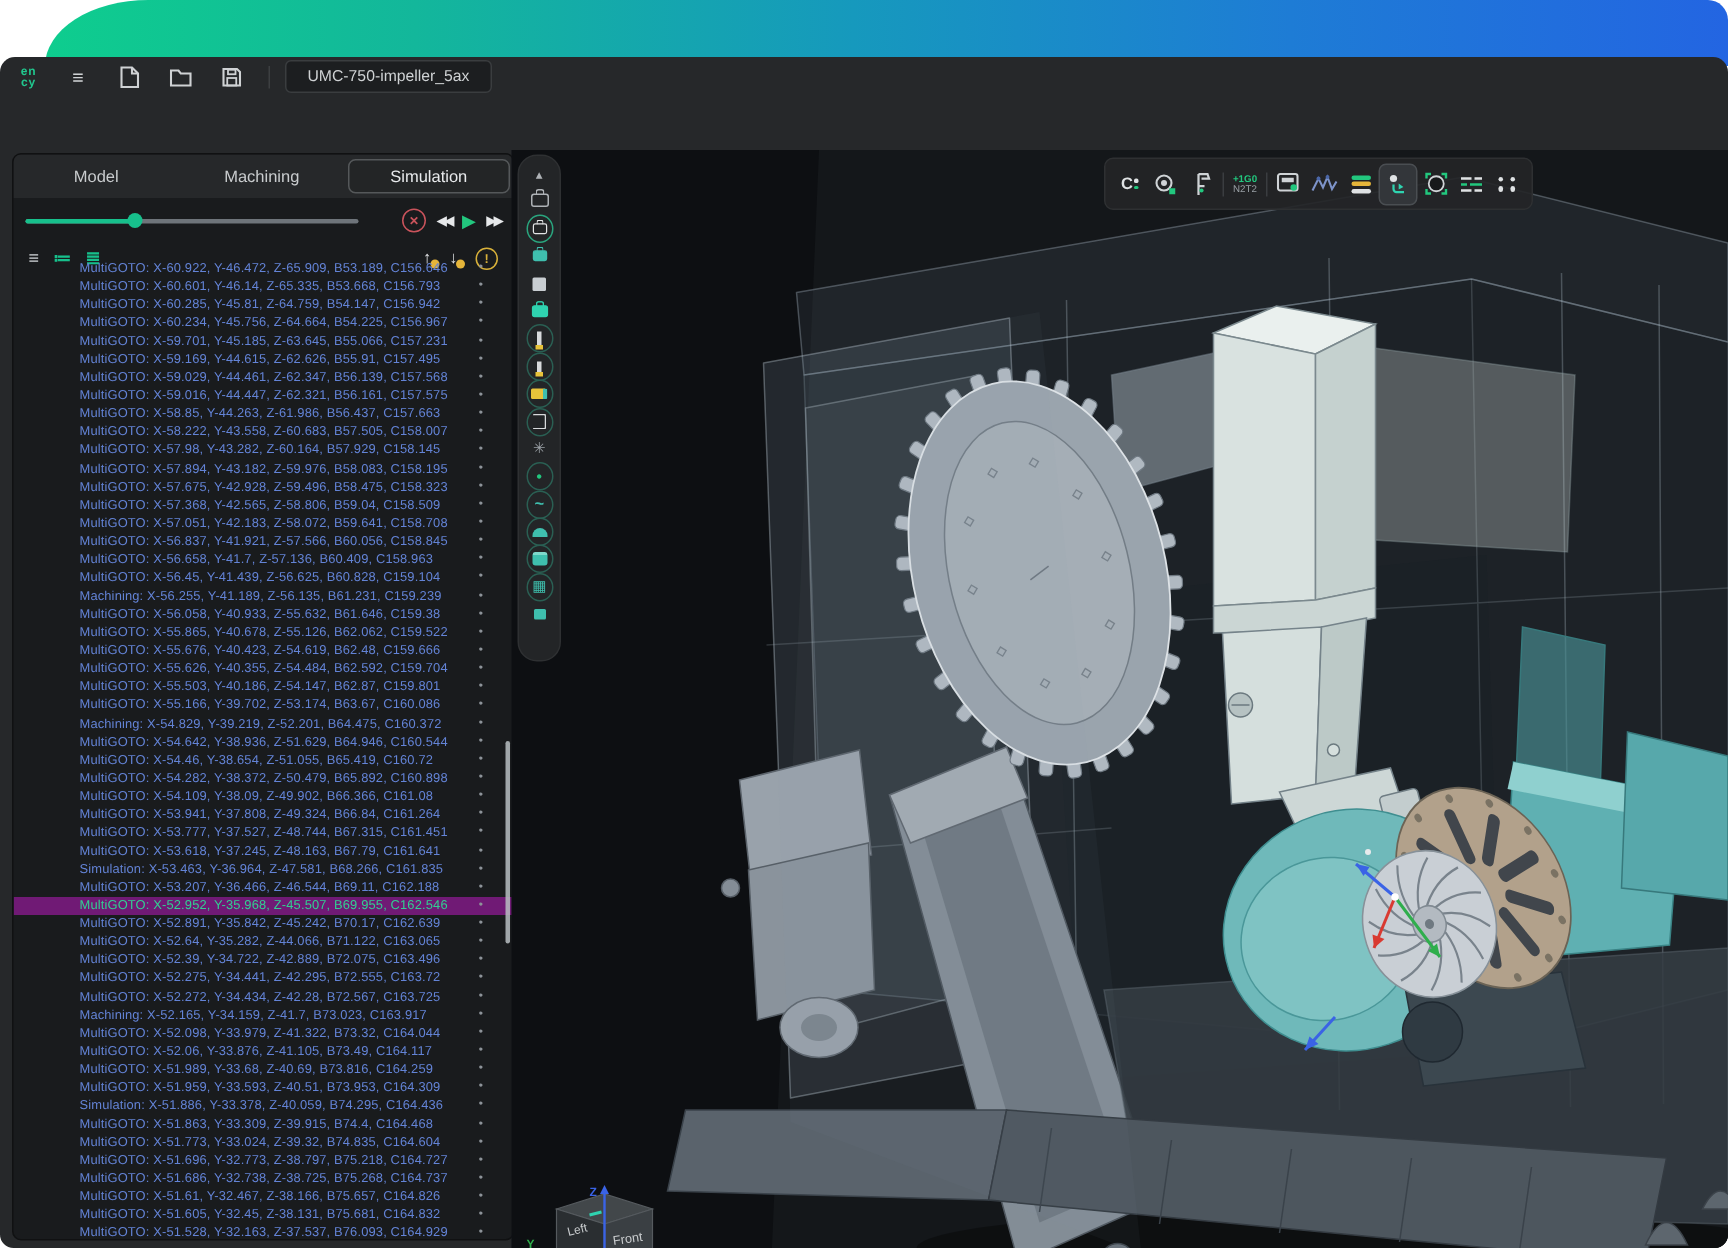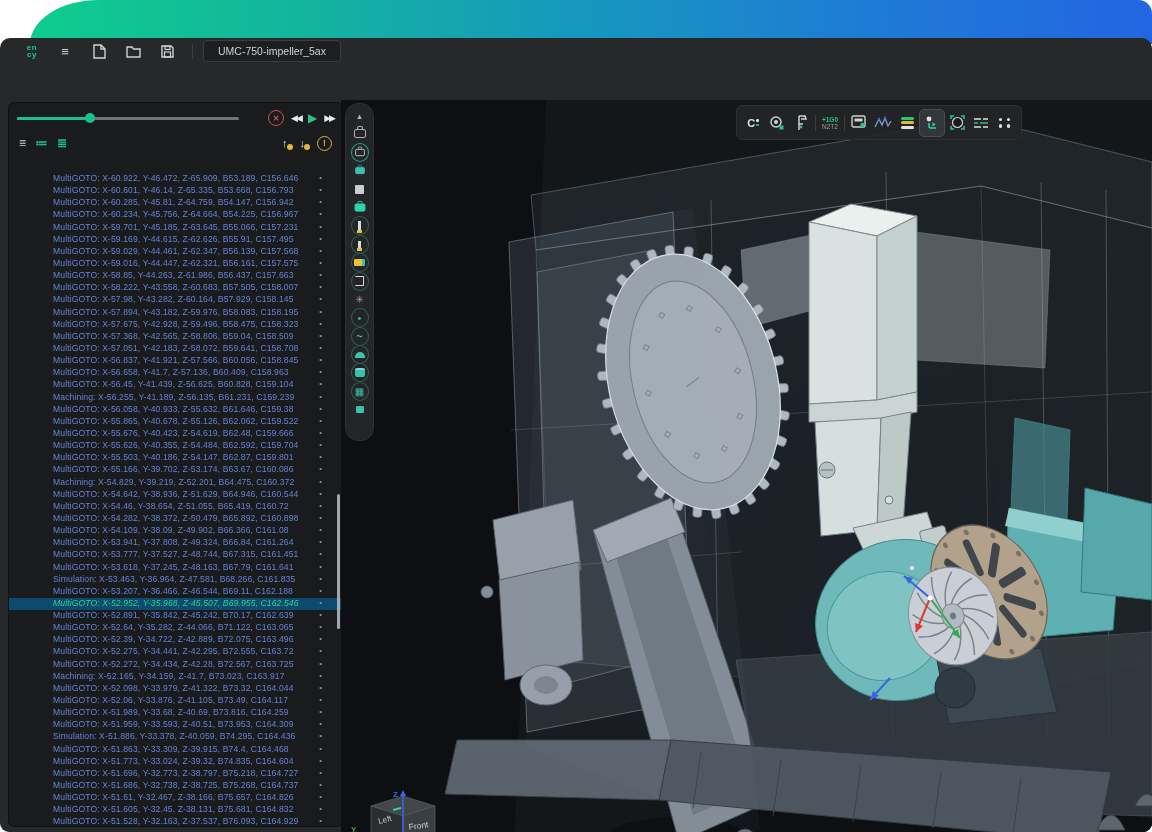--- a/index.html
+++ b/index.html
@@ -9,21 +9,21 @@
   
   .banner{position:absolute;left:30px;top:0;right:0;height:44px;
     background:linear-gradient(90deg,#0ecd8e 0%,#13b79b 22%,#1699bd 48%,#1e7cd5 74%,#2365e2 100%);
     border-radius:72px 14px 0 0 / 46px 14px 0 0;}
 
   
   .appwin{position:absolute;left:0;top:38px;right:0;bottom:0;background:#26282a;
     border-radius:10px 10px 9px 9px;}
 
   
-  .titlebar{position:absolute;left:14px;top:0;right:0;height:26px;display:flex;align-items:center;
+  .titlebar{position:absolute;left:1px;top:0;right:0;height:26px;display:flex;align-items:center;
     padding-left:6px;color:#d5d7d9;}
   .logo{width:24px;height:20px;display:flex;flex-direction:column;justify-content:center;
     color:#21c78e;font-weight:bold;font-size:8px;line-height:7px;letter-spacing:.5px;text-align:center;}
   .tbtn{width:26px;height:20px;display:flex;align-items:center;justify-content:center;margin-left:8px;
     color:#cfd2d4;font-size:13px;}
   .tbtn svg{display:block;}
   .tsep{width:1px;height:15px;background:#3c3f41;margin:0 10px 0 12px;}
   .filetab{height:20px;padding:0 14px;background:#1c1e20;border:1px solid #3a3d3f;border-radius:4px;
     display:flex;align-items:center;font-size:10.5px;color:#cfd2d4;}
 
@@ -50,21 +50,21 @@
   .arrowbadge{position:relative;color:#e3e5e7;font-size:11px;font-weight:bold;}
   .arrowbadge::after{content:"";position:absolute;right:-5px;bottom:-1px;width:6px;height:6px;border-radius:50%;background:#e5b53a;}
   .warn{width:13px;height:13px;border:1.6px solid #d8b13a;border-radius:50%;color:#d8b13a;font-size:8.5px;
     font-weight:bold;display:flex;align-items:center;justify-content:center;}
 
   
   .glist{position:absolute;left:0;right:0;top:70px;bottom:0;overflow:hidden;}
   .grow{height:12.15px;display:flex;position:relative;}
   .gtxt{font-size:8.6px;color:#6383d6;padding-left:44px;white-space:nowrap;letter-spacing:.1px;}
   .gdot{position:absolute;right:20px;color:#8d9399;font-size:8px;top:0;}
-  .grow.sel{background:#0c4a6e;font-style:italic;}
+  .grow.sel{background:#701a75;}
   .grow.sel .gtxt{color:#32cf92;}
   .scrollthumb{position:absolute;right:2px;top:391px;width:3px;height:135px;background:#b9bec2;border-radius:2px;opacity:.85;}
 
   
   .viewport{position:absolute;left:341px;top:62px;right:0;bottom:0;background:#14171a;
     border-radius:0 0 9px 0;overflow:hidden;}
   .viewport > svg.scene{position:absolute;left:0;top:0;}
 
   
   .vtool{position:absolute;left:4px;top:3px;width:27px;height:332px;background:#232527;border:1px solid #2e3032;
@@ -137,20 +137,31 @@
             <rect x="4" y="1.5" width="5" height="3" fill="none" stroke="#cfd2d4" stroke-width="1.2"></rect>
           </svg>
       </div>
       <div class="tsep"></div>
       <div class="filetab">
         <span>UMC-750-impeller_5ax</span>
       </div>
     </div>
 
     <div class="lpanel">
+      <div class="tabs">
+        <div class="tab">
+            <span>Model</span>
+          </div>
+        <div class="tab">
+            <span>Machining</span>
+          </div>
+        <div class="tab active">
+            <span>Simulation</span>
+          </div>
+      </div>
 
       <div class="playrow">
         <div class="slider">
           <div class="track"></div>
           <div class="fill"></div>
           <div class="thumb"></div>
         </div>
         <div class="transport">
           <div class="stopbtn">
               <span>✕</span>

